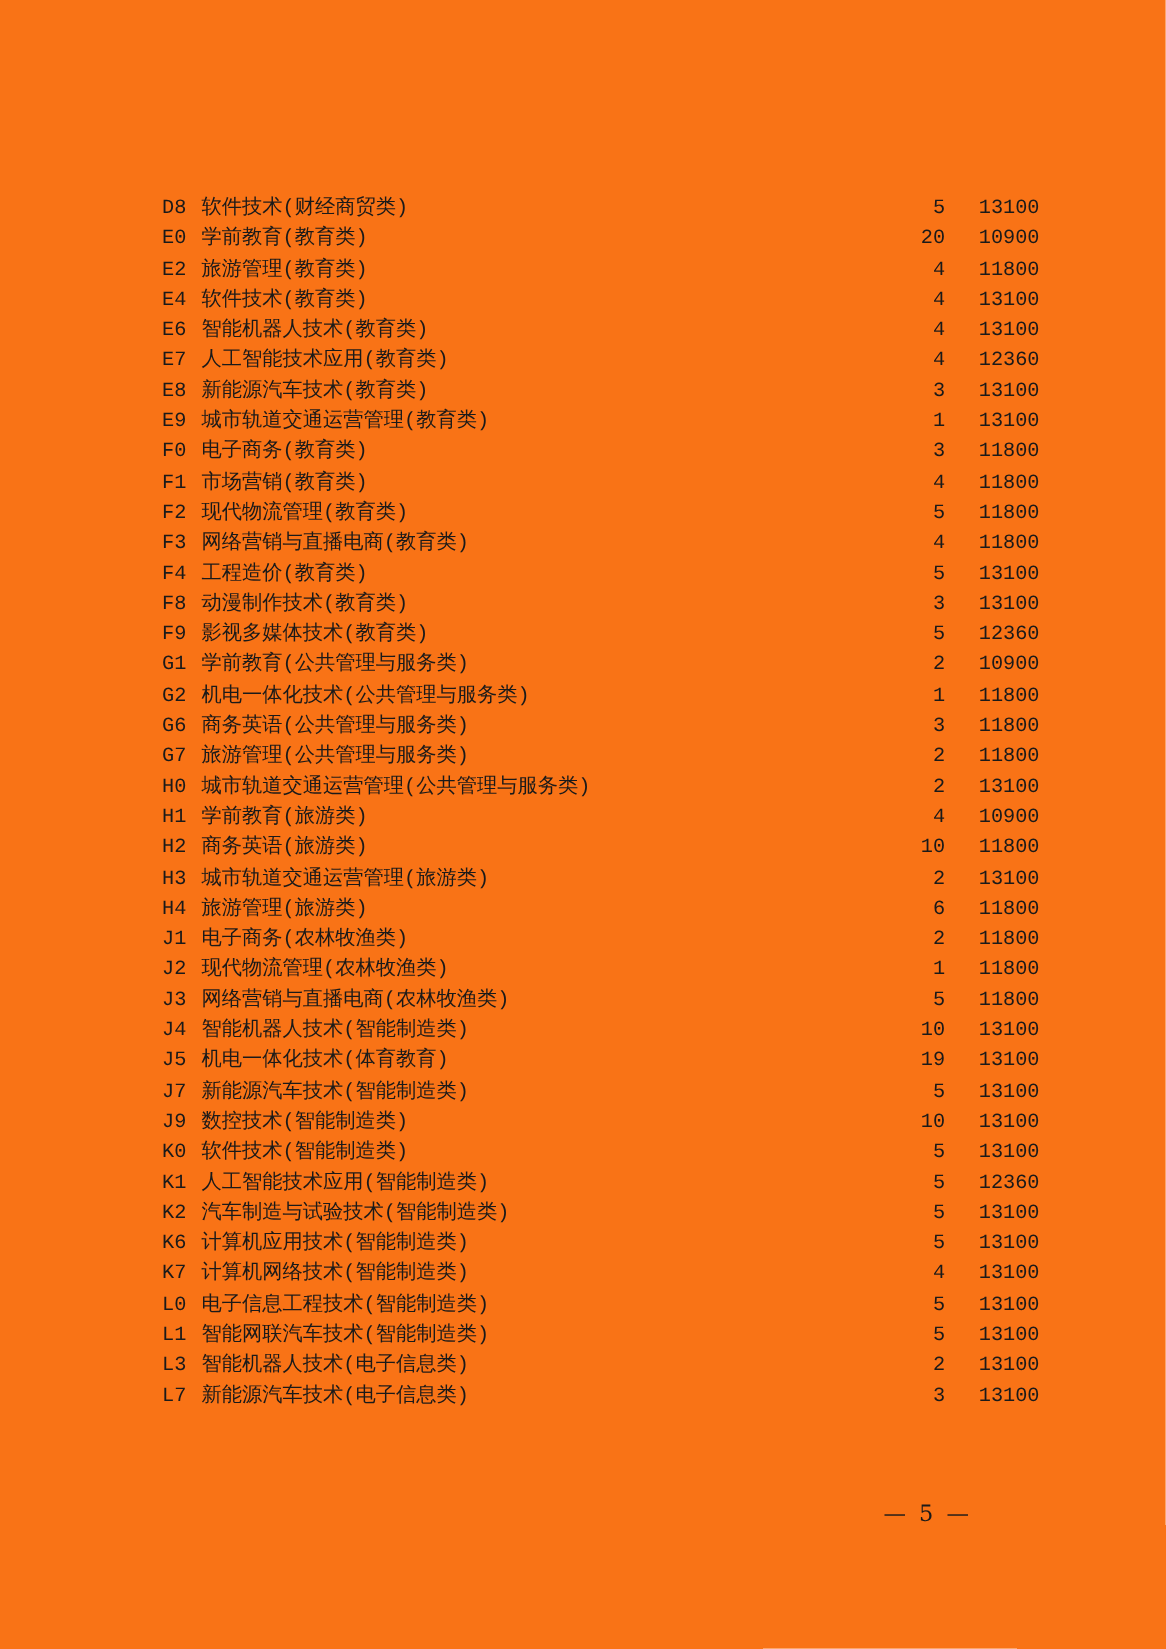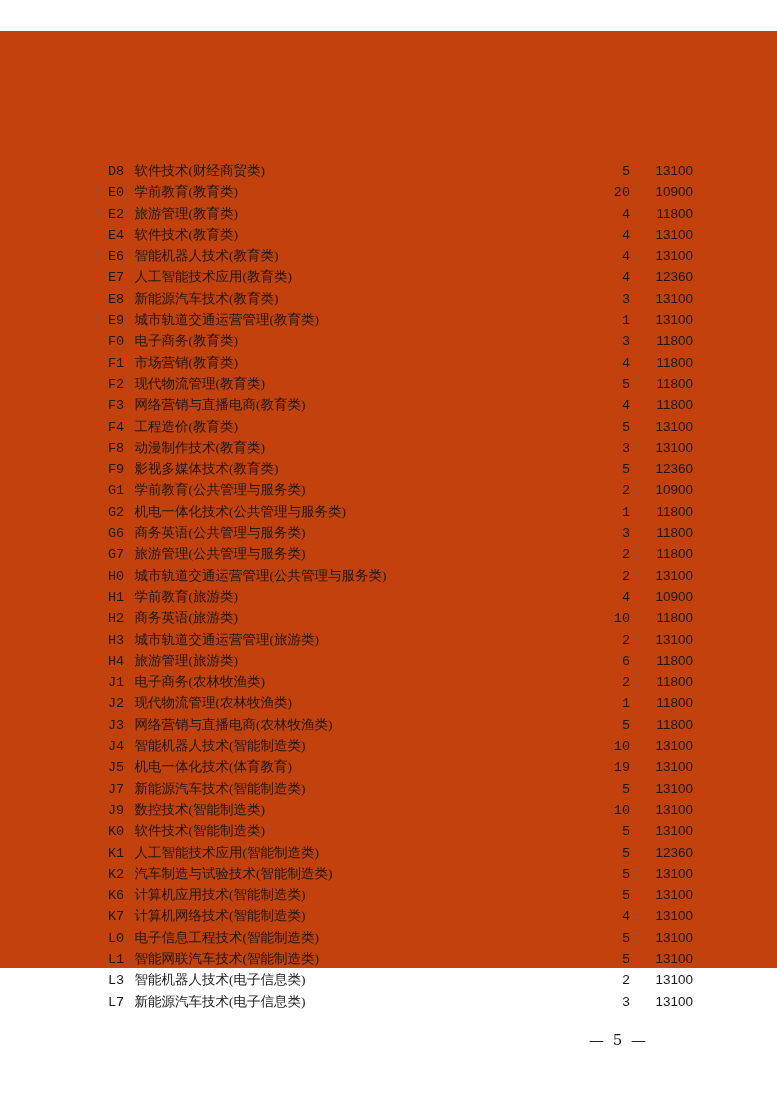--- a/index.html
+++ b/index.html
@@ -12,23 +12,22 @@
     height: 1099px;
     font-family: "Liberation Serif", "DejaVu Serif", serif;
     color: #1a1a1a;
     position: relative;
     overflow: hidden;
   }
   .page {
     position: absolute;
     left: 0; top: 0;
     width: 777px;
-    height: 937px;
-    background: #c2410c;
-    margin-top: 31px;
+    height: 1099px;
+    background: #f97316;
   }
   .table-wrap {
     position: absolute;
     left: 108px;
     top: 130px;
     width: 585px;
   }
   table.major-table {
     border-collapse: collapse;
     width: 585px;
@@ -44,34 +43,34 @@
   td.col-code {
     width: 26px;
     font-family: "Liberation Mono", "DejaVu Sans Mono", monospace;
     font-size: 13px;
     text-align: left;
     padding-left: 0px;
   }
   td.col-name {
     width: 430px;
     padding-left: 9px;
-    font-family: Liberation Serif, serif;
+    font-family: Liberation Mono, monospace;
     font-size: 13.5px;
   }
   td.col-count {
     width: 58px;
     text-align: right;
     font-family: "Liberation Mono", "DejaVu Sans Mono", monospace;
     font-size: 13px;
     padding-right: 2px;
   }
   td.col-fee {
     width: 62px;
     text-align: right;
-    font-family: Liberation Sans, sans-serif;
+    font-family: Liberation Mono, monospace;
     font-size: 13px;
     padding-right: 0px;
   }
   .page-footer {
     position: absolute;
     left: 0;
     top: 1000px;
     width: 777px;
     text-align: center;
     padding-right: 0px;

